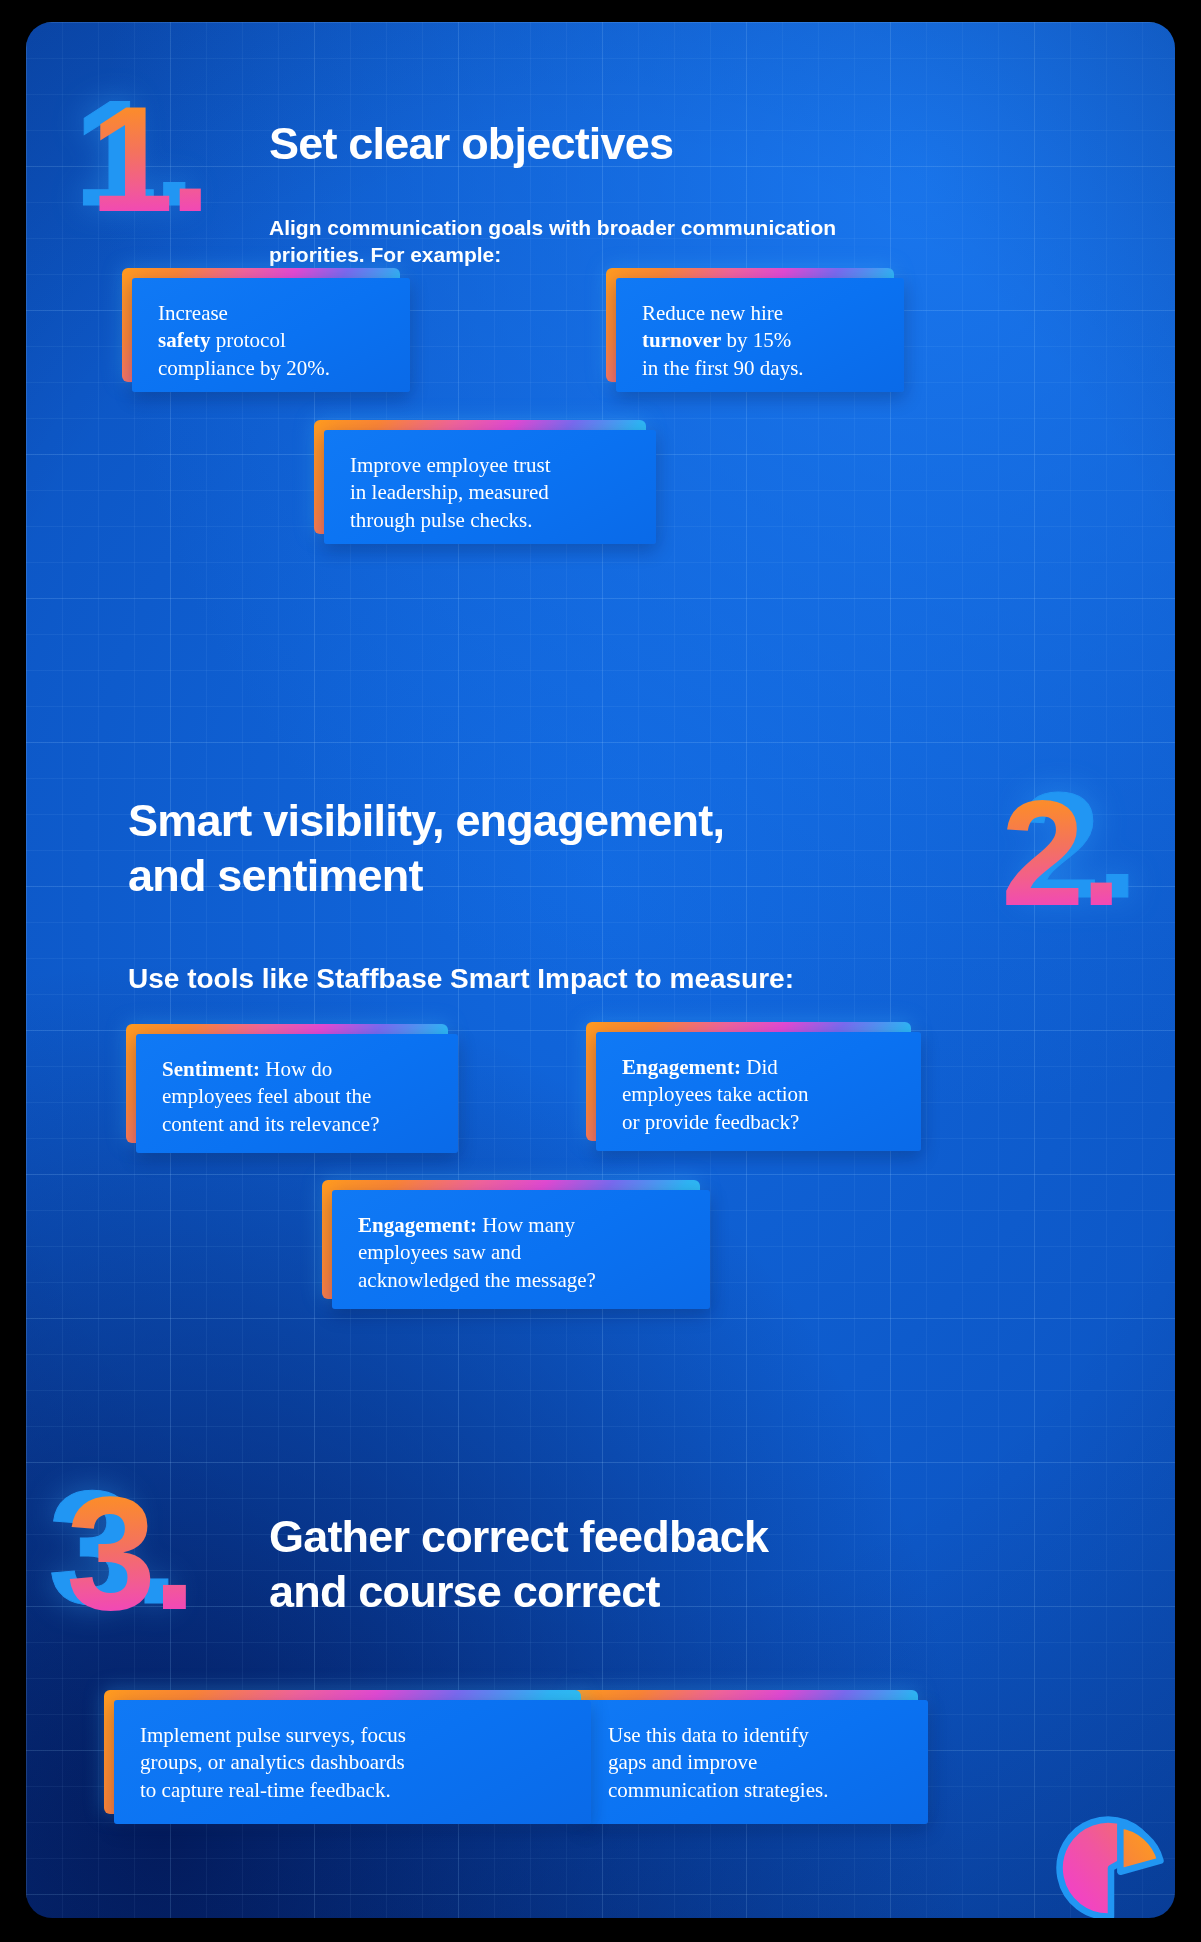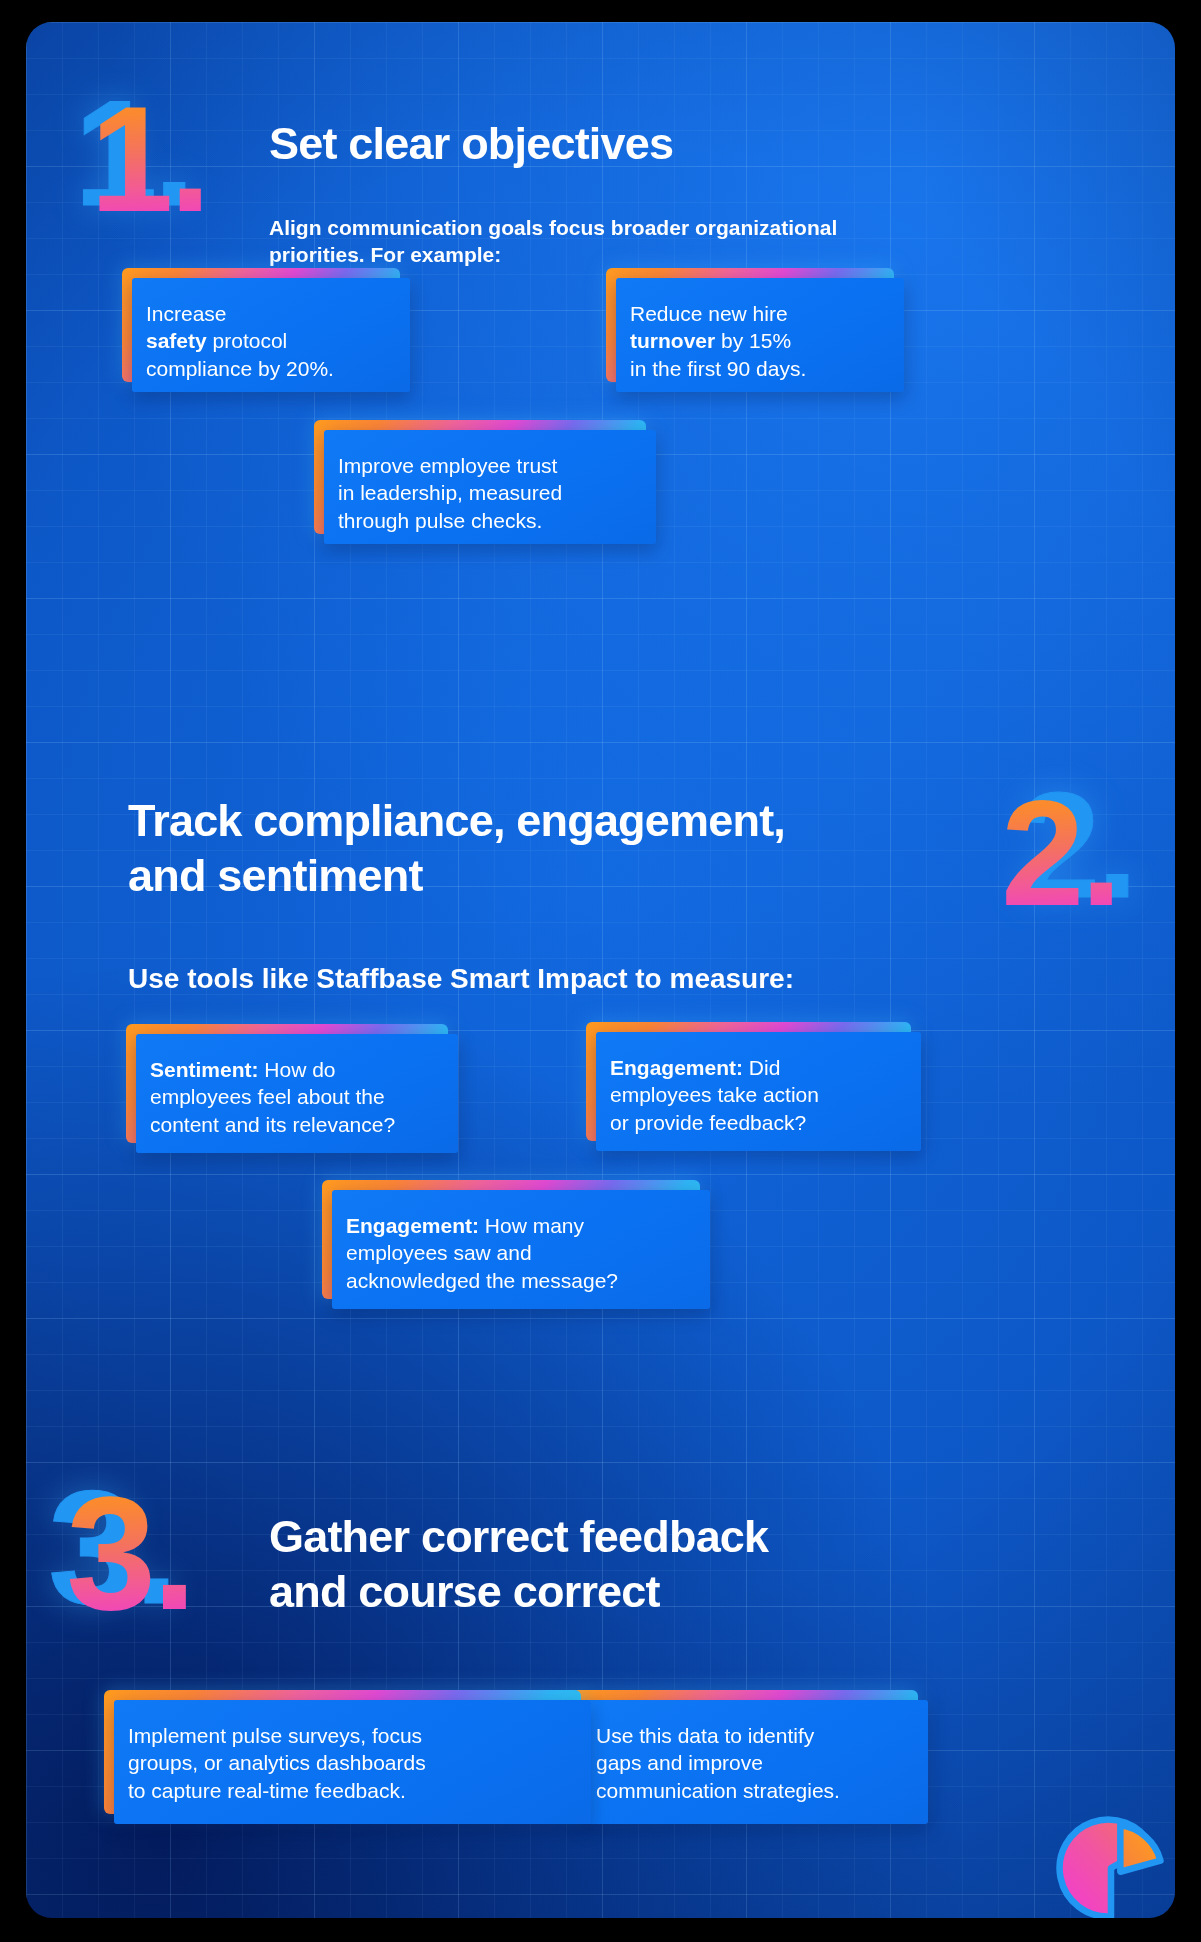--- a/index.html
+++ b/index.html
@@ -135,22 +135,23 @@
     width:100%; height:100%;
     border-radius:3px;
     background:linear-gradient(150deg,#1079f5 0%,#0a72f2 55%,#0a6ae8 100%);
     box-shadow:0 6px 18px rgba(0,16,60,0.28);
   }
   .card .txt {
     position:relative;
     color:#ffffff;
     font-size:21px;
     line-height:1.30;
-    padding:22px 22px 20px 14px;
+    padding:22px 22px 20px 26px;
     white-space:pre-line;
+    font-family:Liberation Serif, serif;
   }
   .card .txt b { font-weight:700; }
 
   
   #c1a { left:106px;  top:256px;  width:278px; height:114px; }
   #c1b { left:590px;  top:256px;  width:288px; height:114px; }
   #c1c { left:298px;  top:408px;  width:332px; height:114px; }
 
   
   #c2a { left:110px;  top:1012px; width:322px; height:119px; }
@@ -178,21 +179,21 @@
     <div class="vignette"></div>
 
     <div class="content">
 
       <div class="numeral" id="num1">
         <span class="shadow">1.</span>
         <span class="face">1.</span>
       </div>
 
       <div class="heading" id="h1">Set clear objectives</div>
-      <div class="subhead" id="s1">Align communication goals focus broader organizational
+      <div class="subhead" id="s1">Align communication goals with broader communication
 priorities. For example:</div>
 
       <div class="card" id="c1a">
         <div class="frame-edge"></div>
         <div class="body"></div>
         <div class="txt">Increase
 <b>safety</b> protocol
 compliance by 20%.</div>
       </div>
 
@@ -210,21 +211,21 @@
         <div class="txt">Improve employee trust
 in leadership, measured
 through pulse checks.</div>
       </div>
 
       <div class="numeral" id="num2">
         <span class="shadow">2.</span>
         <span class="face">2.</span>
       </div>
 
-      <div class="heading" id="h2">Track compliance, engagement,
+      <div class="heading" id="h2">Smart visibility, engagement,
 and sentiment</div>
       <div class="subhead" id="s2">Use tools like Staffbase Smart Impact to measure:</div>
 
       <div class="card" id="c2b">
         <div class="frame-edge"></div>
         <div class="body"></div>
         <div class="txt"><b>Engagement:</b> Did
 employees take action
 or provide feedback?</div>
       </div>

